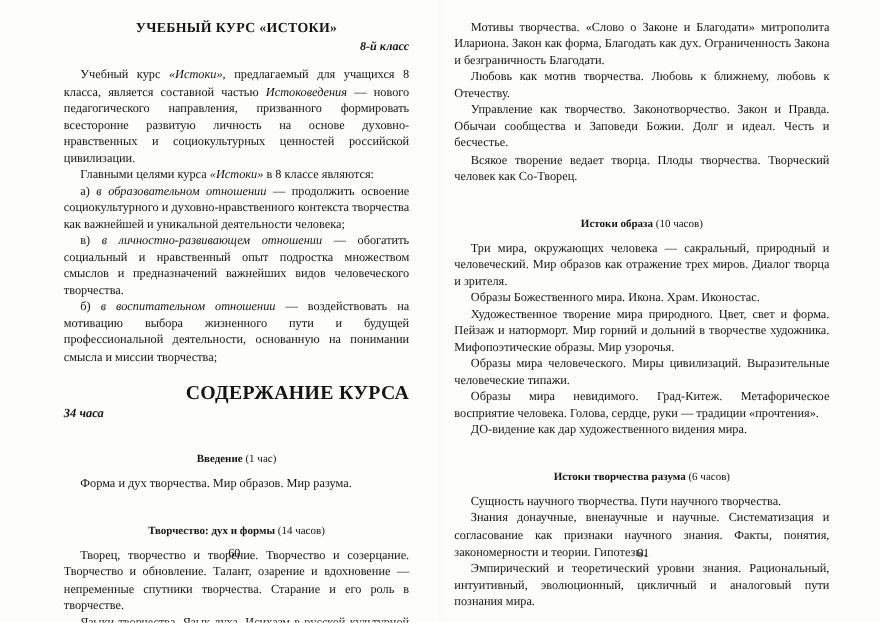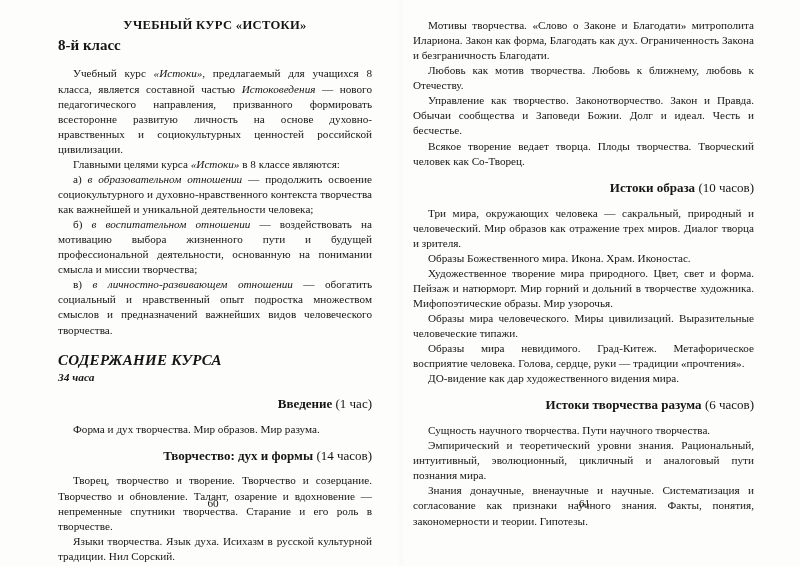--- a/index.html
+++ b/index.html
@@ -42,48 +42,48 @@
   .title-main {
     font-weight: bold;
     font-size: 12.6px;
     text-align: center;
     letter-spacing: .3px;
     margin: 0 0 2px 0;
     line-height: 1.25;
   }
   .title-sub {
     font-weight: bold;
-    font-size: 15px;
-    text-align: left;
+    font-style: italic;
+    font-size: 11px;
+    text-align: right;
     margin: 0 0 12px 0;
     line-height: 1.25;
   }
 
   .section-title {
     font-weight: bold;
-    font-size: 15px;
-    text-align: left;
+    font-size: 18px;
+    text-align: right;
     letter-spacing: .3px;
     margin: 13px 0 1px 0;
     line-height: 1.25;
-    font-style: italic;
   }
   .section-sub {
     font-weight: bold;
     font-style: italic;
     font-size: 11.4px;
     text-align: left;
     margin: 0 0 11px 0;
     line-height: 1.25;
   }
 
   .topic {
-    text-align: right;
-    font-size: 13px;
-    margin: 11px 0 9px 0;
+    text-align: center;
+    font-size: 10px;
+    margin: 28px 0 9px 0;
     line-height: 1.3;
   }
   .topic .topic-name { font-weight: bold; }
   .topic .topic-hours { font-weight: normal; }
 
   p.para {
     margin: 0;
     font-size: 11.2px;
     line-height: 1.345;
     text-align: justify;
@@ -126,23 +126,23 @@
 
       <h1 class="title-main">УЧЕБНЫЙ КУРС «ИСТОКИ»</h1>
       <h2 class="title-sub">8-й класс</h2>
 
       <p class="para"><span>Учебный курс </span><span class="it">«Истоки»</span><span>, предлагаемый для учащихся 8 класса, является составной частью </span><span class="it">Истоковедения</span><span> — нового педагогического направления, призванного формировать всесторонне развитую личность на основе духовно-нравственных и социокультурных ценностей российской цивилизации.</span></p>
 
       <p class="para"><span>Главными целями курса </span><span class="it">«Истоки»</span><span> в 8 классе являются:</span></p>
 
       <p class="para"><span>а) </span><span class="it">в образовательном отношении</span><span> — продолжить освоение социокультурного и духовно-нравственного контекста творчества как важнейшей и уникальной деятельности человека;</span></p>
 
+      <p class="para"><span>в) </span><span class="it">в личностно-развивающем отношении</span><span> — обогатить социальный и нравственный опыт подростка множеством смыслов и предназначений важнейших видов человеческого творчества.</span></p>
+
       <p class="para"><span>б) </span><span class="it">в воспитательном отношении</span><span> — воздействовать на мотивацию выбора жизненного пути и будущей профессиональной деятельности, основанную на понимании смысла и миссии творчества;</span></p>
-
-      <p class="para"><span>в) </span><span class="it">в личностно-развивающем отношении</span><span> — обогатить социальный и нравственный опыт подростка множеством смыслов и предназначений важнейших видов человеческого творчества.</span></p>
 
       <h2 class="section-title">СОДЕРЖАНИЕ КУРСА</h2>
       <h3 class="section-sub">34 часа</h3>
 
       <div class="topic"><span class="topic-name">Введение</span><span class="topic-hours"> (1 час)</span></div>
 
       <p class="para">Форма и дух творчества. Мир образов. Мир разума.</p>
 
       <div class="topic"><span class="topic-name">Творчество: дух и формы</span><span class="topic-hours"> (14 часов)</span></div>
 
@@ -166,21 +166,21 @@
       <p class="para">Три мира, окружающих человека — сакральный, природный и человеческий. Мир образов как отражение трех миров. Диалог творца и зрителя.</p>
       <p class="para">Образы Божественного мира. Икона. Храм. Иконостас.</p>
       <p class="para">Художественное творение мира природного. Цвет, свет и форма. Пейзаж и натюрморт. Мир горний и дольний в творчестве художника. Мифопоэтические образы. Мир узорочья.</p>
       <p class="para">Образы мира человеческого. Миры цивилизаций. Выразительные человеческие типажи.</p>
       <p class="para">Образы мира невидимого. Град-Китеж. Метафорическое восприятие человека. Голова, сердце, руки — традиции «прочтения».</p>
       <p class="para">ДО-видение как дар художественного видения мира.</p>
 
       <div class="topic"><span class="topic-name">Истоки творчества разума</span><span class="topic-hours"> (6 часов)</span></div>
 
       <p class="para">Сущность научного творчества. Пути научного творчества.</p>
+      <p class="para">Знания донаучные, вненаучные и научные. Систематизация и согласование как признаки научного знания. Факты, понятия, закономерности и теории. Гипотезы.</p>
       <p class="para">Эмпирический и теоретический уровни знания. Рациональный, интуитивный, эволюционный, цикличный и аналоговый пути познания мира.</p>
-      <p class="para">Знания донаучные, вненаучные и научные. Систематизация и согласование как признаки научного знания. Факты, понятия, закономерности и теории. Гипотезы.</p>
 
       <div class="folio">61</div>
     </div>
   </div>
 
   <div class="gutter"></div>
 </div>
 
 </body></html>

